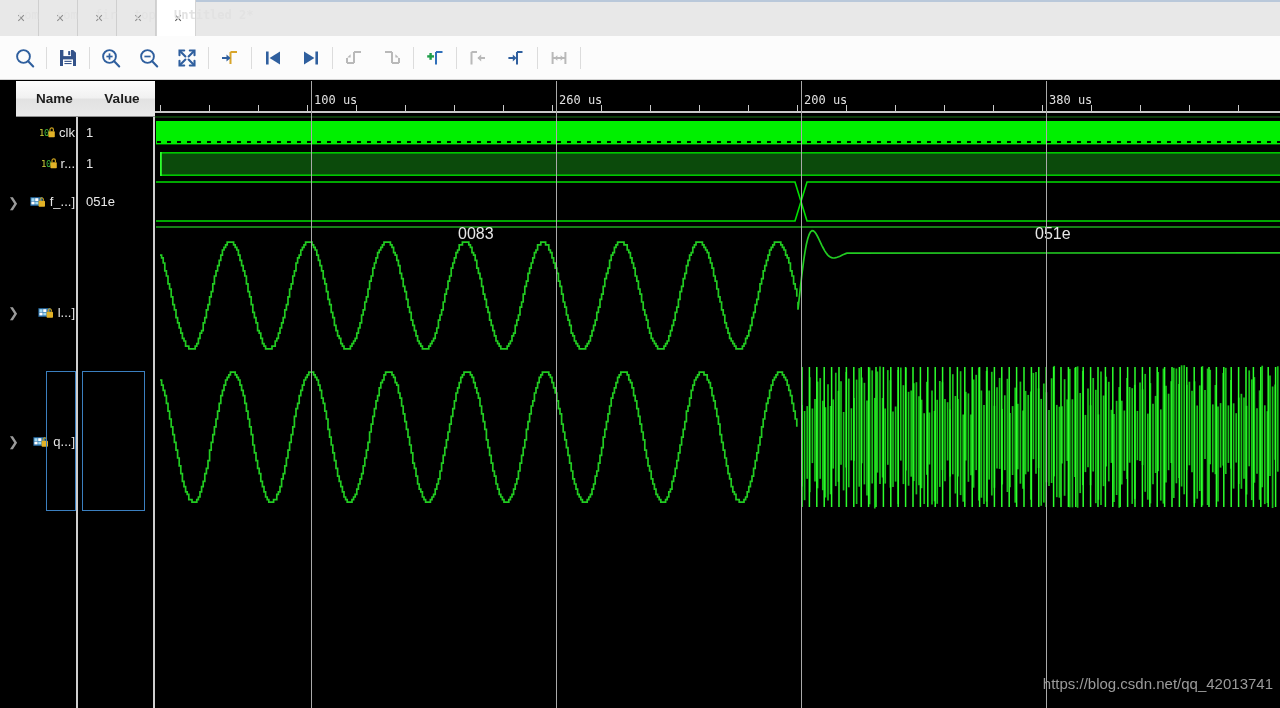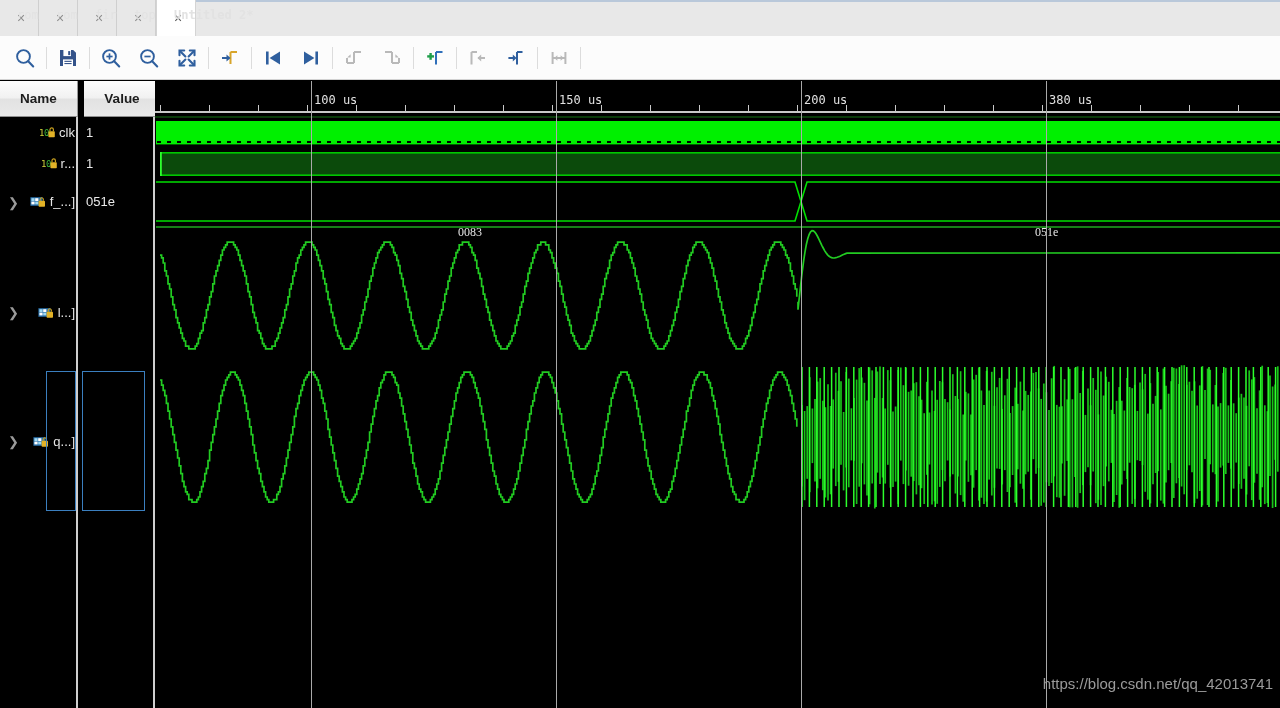--- a/index.html
+++ b/index.html
@@ -73,21 +73,21 @@
   }
   .hdr{
     position:absolute;top:0;height:36px;
     background:linear-gradient(to bottom,#fdfdfd 0%,#f1f1f1 48%,#e2e2e2 52%,#e9e9e9 100%);
     border-right:1px solid #9a9a9a;
     border-bottom:1px solid #8f8f8f;
     box-sizing:border-box;
     display:flex;align-items:center;justify-content:center;
     font-size:13.5px;font-weight:bold;color:#1d1d1d;
   }
-  .hdr-name{left:0;width:78px;}
+  .hdr-name{left:16px;width:78px;}
   .hdr-value{left:84px;width:77px;}
 
   .sigrow{
     position:absolute;left:0;width:155px;
     color:#e6e6e6;font-size:13px;
   }
   .signame{
     position:absolute;left:0;width:78px;height:100%;
     display:flex;align-items:center;justify-content:flex-end;
     padding-right:3px;box-sizing:border-box;
@@ -148,22 +148,22 @@
     white-space:nowrap;padding-left:3px;
   }
   .majortick{
     position:absolute;top:8px;width:1px;height:32px;background:#d8d8d8;
   }
   .cursor{
     position:absolute;top:0;width:1px;height:627px;background:#a9a9a9;
   }
   .wsvg{position:absolute;left:0;top:0;}
   .busval{
-    position:absolute;color:#e6e6e6;font-size:12px;
-    font-family:Liberation Serif, serif;
+    position:absolute;color:#e6e6e6;font-size:16px;
+    font-family:Liberation Sans, sans-serif;
     white-space:nowrap;
   }
   .watermark{
     position:absolute;right:7px;bottom:16px;
     color:#9a9a9a;font-size:15px;white-space:nowrap;
   }
 </style>
 </head>
 <body>
 
@@ -461,21 +461,21 @@
           <div class="tick" style="left:936px"></div>
           <div class="tick" style="left:985px"></div>
           <div class="tick" style="left:1034px"></div>
           <div class="tick" style="left:1083px"></div>
         </div>
       <div class="majortick" style="left:156px"></div>
       <div class="majortick" style="left:401px"></div>
       <div class="majortick" style="left:646px"></div>
       <div class="majortick" style="left:891px"></div>
       <div class="tlabel" style="left:156px">100 us</div>
-      <div class="tlabel" style="left:401px">150 us</div>
+      <div class="tlabel" style="left:401px">260 us</div>
       <div class="tlabel" style="left:646px">200 us</div>
       <div class="tlabel" style="left:891px">380 us</div>
     </div>
 
     <svg class="wsvg" id="wsvg" width="1125" height="627">
         <rect x="1" y="40" width="1124" height="23" fill="#00f000"></rect>
         <rect x="2" y="60" width="4" height="3" fill="#000"></rect>
         <rect x="12" y="60" width="4" height="3" fill="#000"></rect>
         <rect x="22" y="60" width="4" height="3" fill="#000"></rect>
         <rect x="32" y="60" width="4" height="3" fill="#000"></rect>

